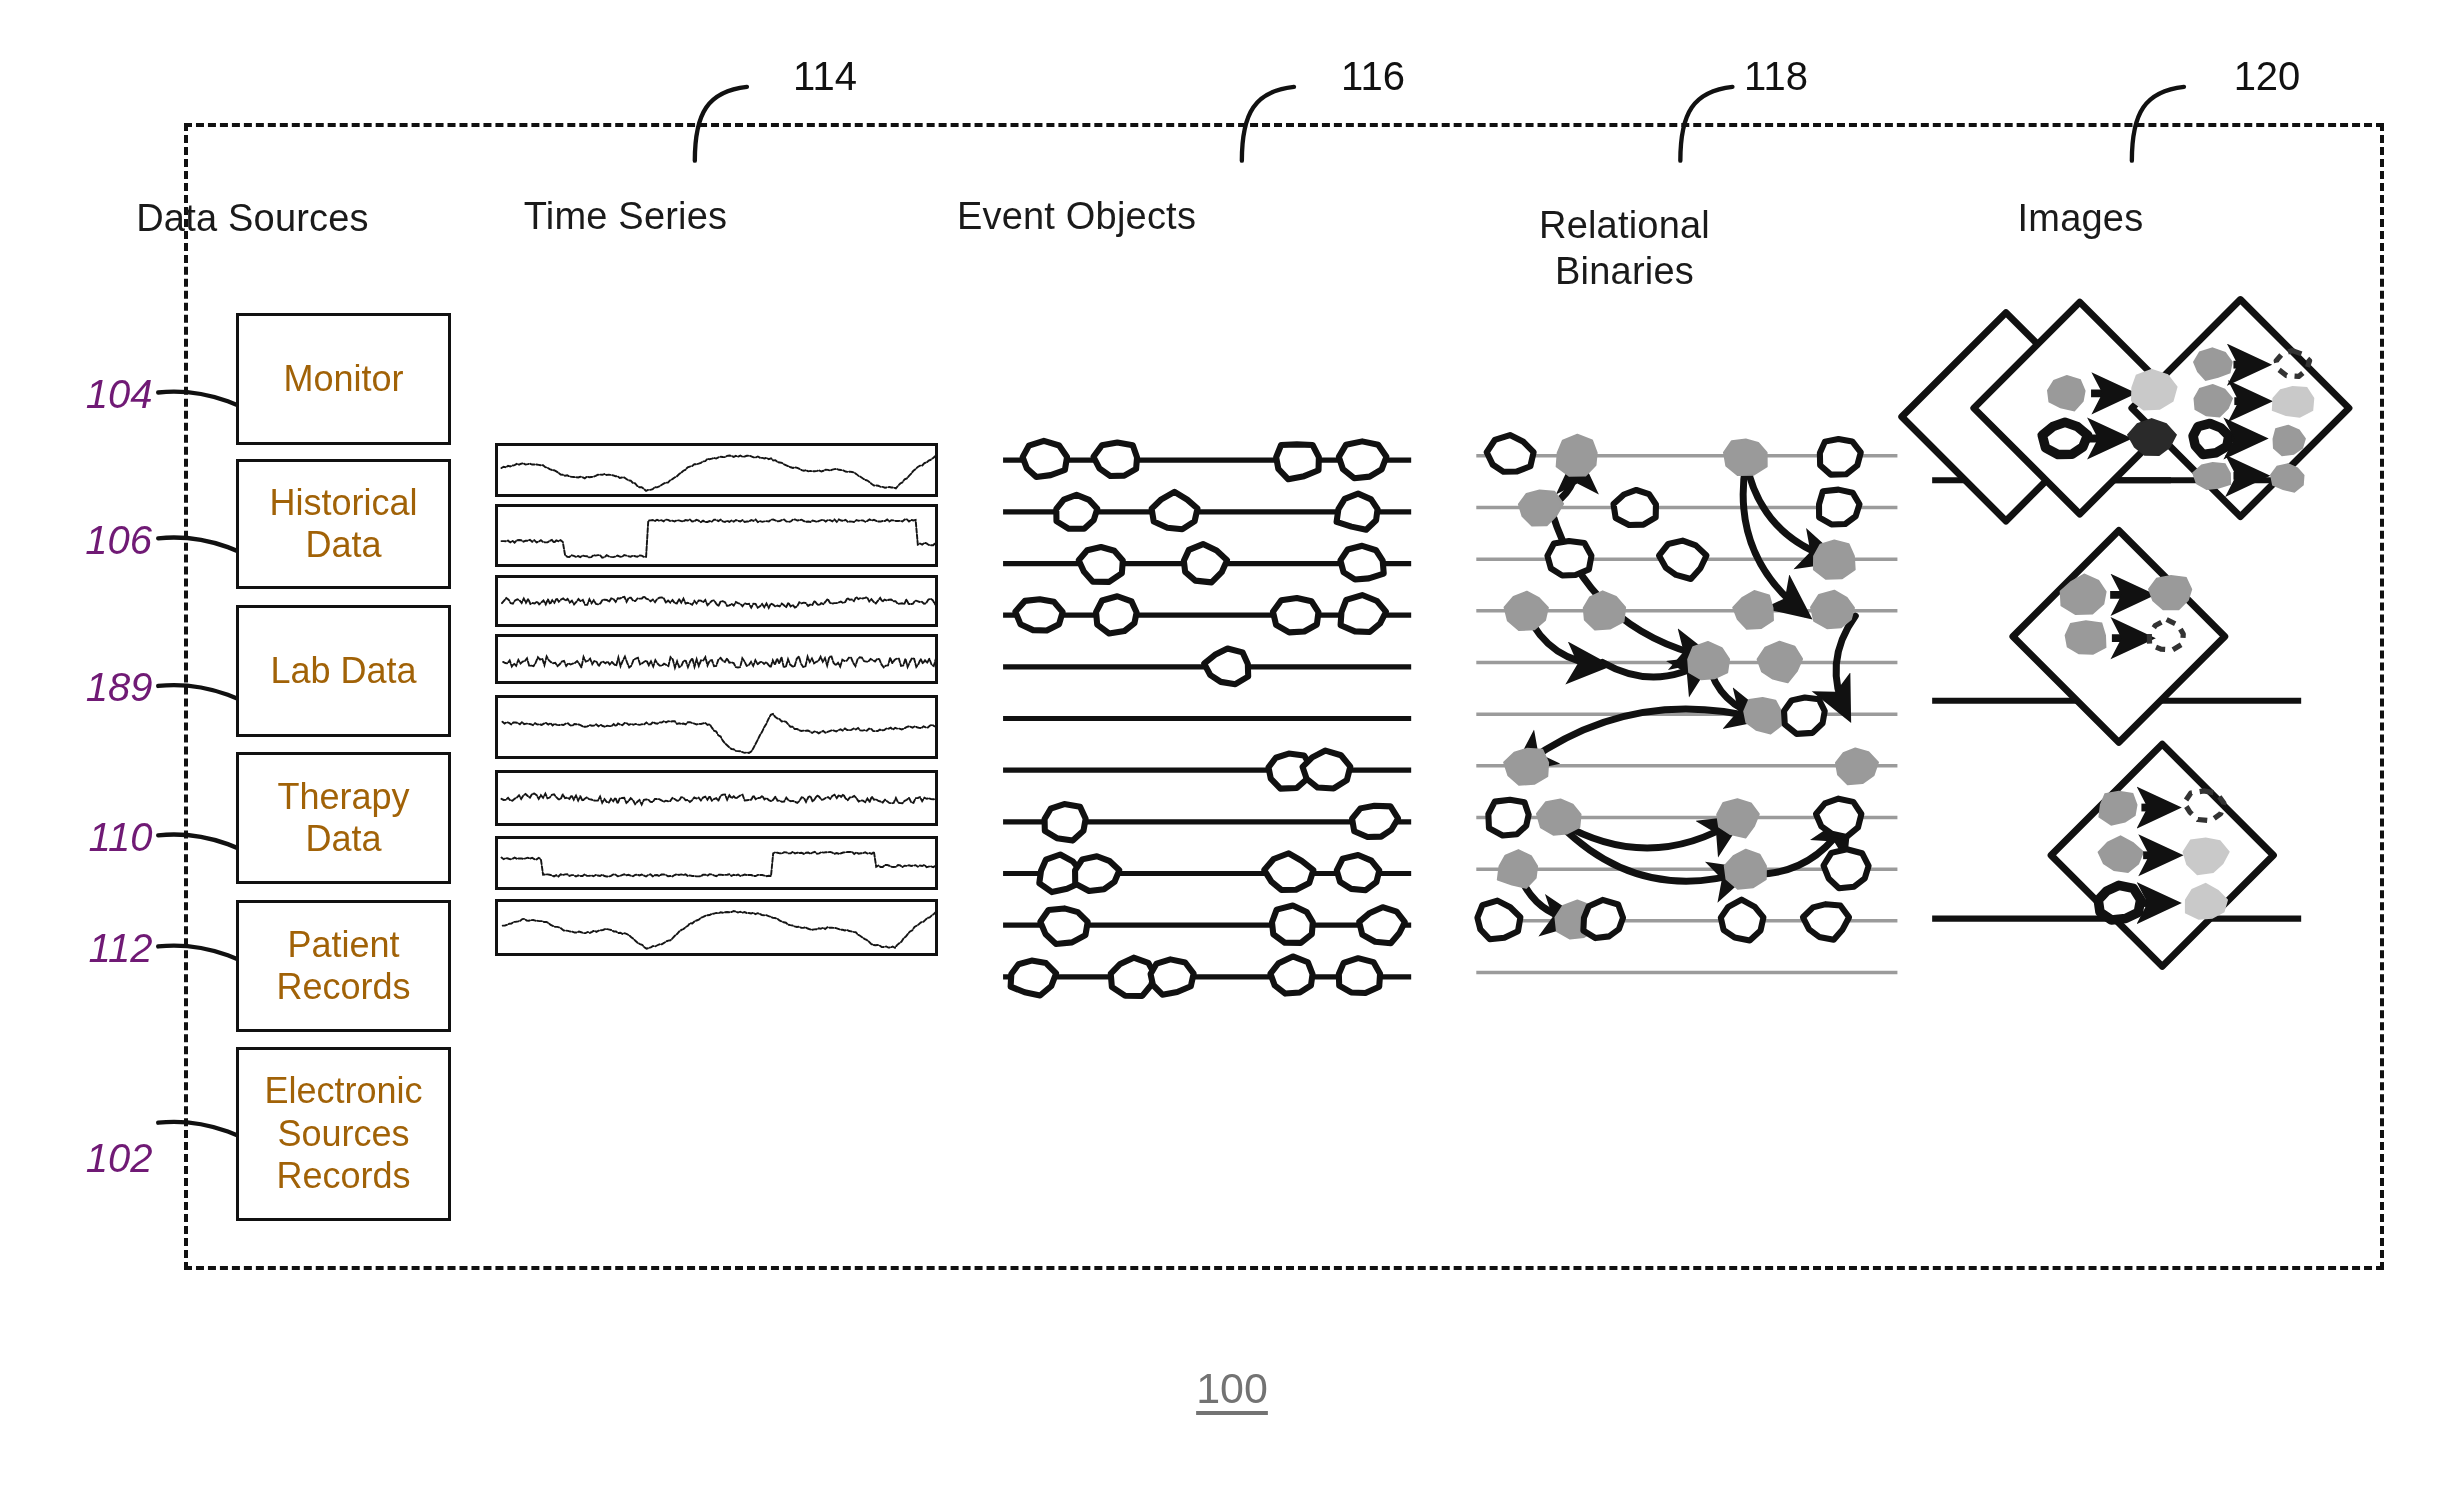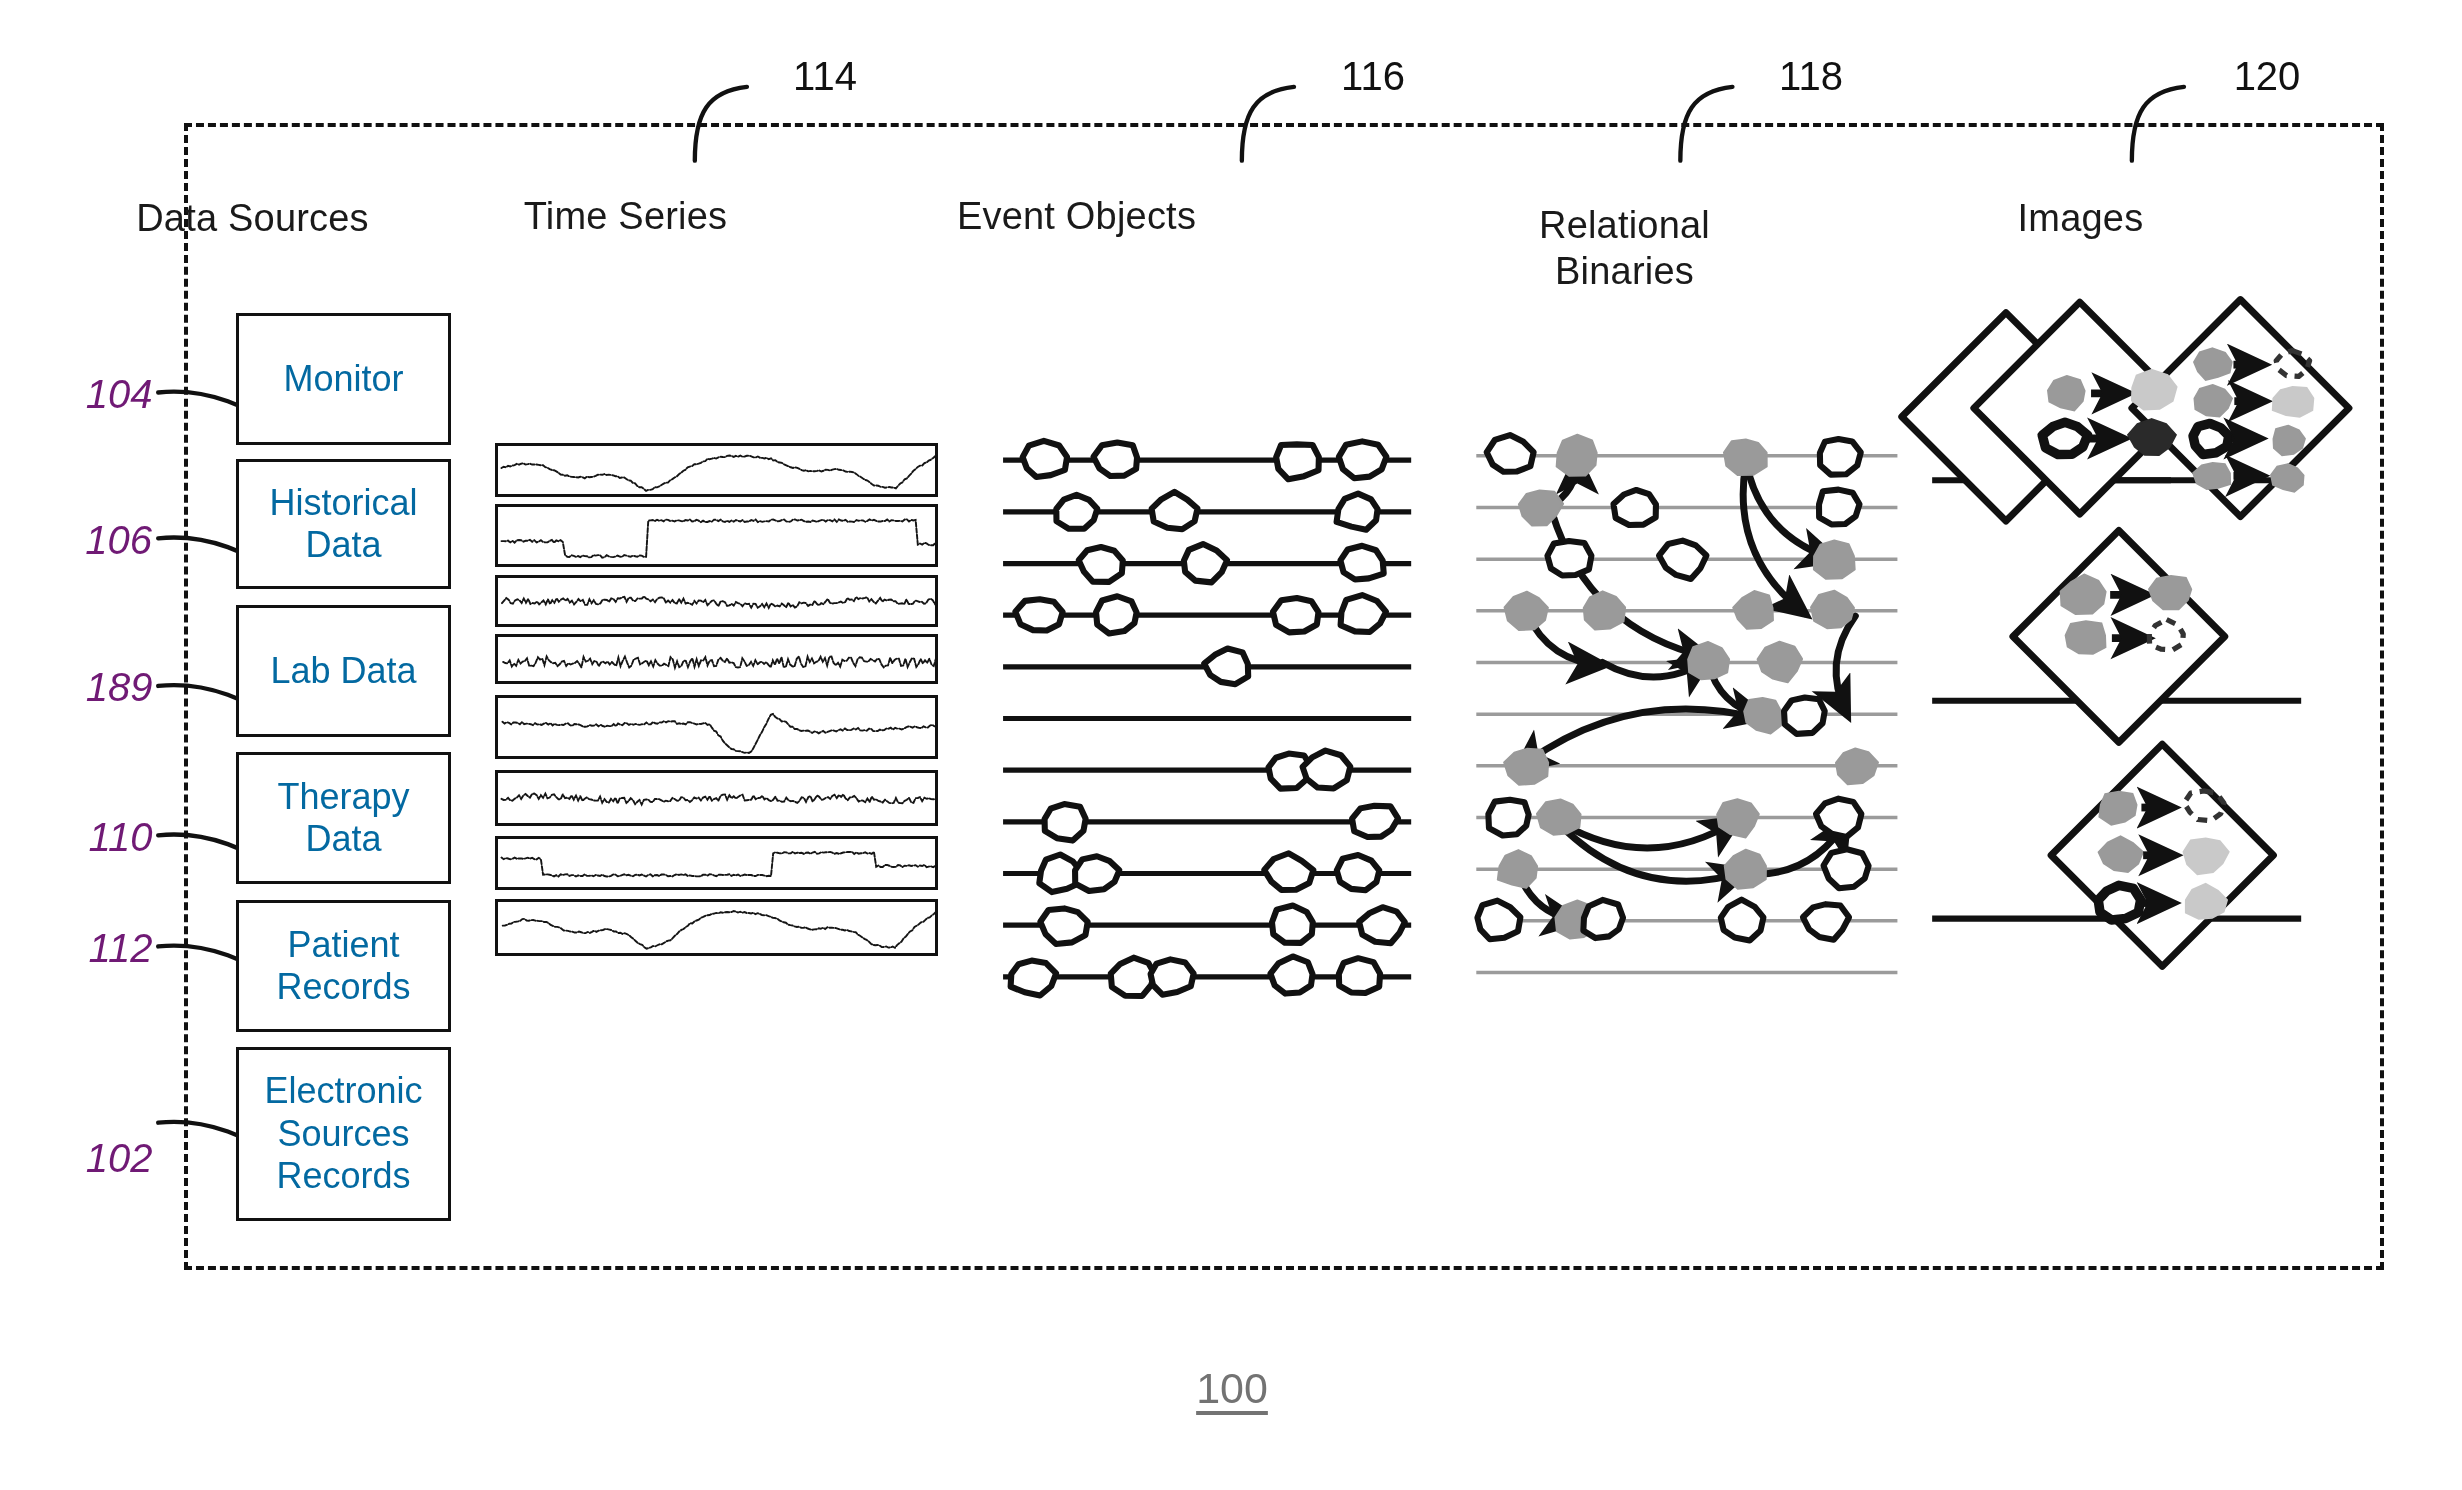--- a/index.html
+++ b/index.html
@@ -59,21 +59,21 @@
   .src-box {
     position: absolute;
     border: 3.5px solid #111111;
     box-sizing: border-box;
     display: flex;
     align-items: center;
     justify-content: center;
     text-align: center;
     font-size: 36px;
     line-height: 1.18;
-    color: #0369a1;
+    color: #a16207;
     white-space: pre-line;
     background: #ffffff;
   }
 
   
   .ts-strip {
     position: absolute;
     border: 3.5px solid #111111;
     box-sizing: border-box;
     background: #ffffff;
@@ -135,21 +135,21 @@
 
   <div class="col-head" style="left:903px; top:193px; width:347px;">Event Objects</div>
 
   <div class="col-head" style="left:1442px; top:202px; width:365px;">Relational
 Binaries</div>
 
   <div class="col-head" style="left:1950px; top:195px; width:261px;">Images</div>
 
   <div class="ref-num" style="left:764px; top:54px; width:122px;">114</div>
   <div class="ref-num" style="left:1312px; top:54px; width:122px;">116</div>
-  <div class="ref-num" style="left:1750px; top:54px; width:122px;">118</div>
+  <div class="ref-num" style="left:1715px; top:54px; width:122px;">118</div>
   <div class="ref-num" style="left:2206px; top:54px; width:122px;">120</div>
 
   <div class="ref-num-left" style="left:17.4px; top:372px; width:135px;">104</div>
   <div class="ref-num-left" style="left:17px; top:518px; width:135px;">106</div>
   <div class="ref-num-left" style="left:17.4px; top:665px; width:135px;">189</div>
   <div class="ref-num-left" style="left:17.4px; top:815px; width:135px;">110</div>
   <div class="ref-num-left" style="left:17.4px; top:926px; width:135px;">112</div>
   <div class="ref-num-left" style="left:17.4px; top:1102px; width:135px;margin-top:34px;">102</div>
 
   <div class="src-box" style="left:236px; top:313px; width:215px; height:132px;">Monitor</div>

